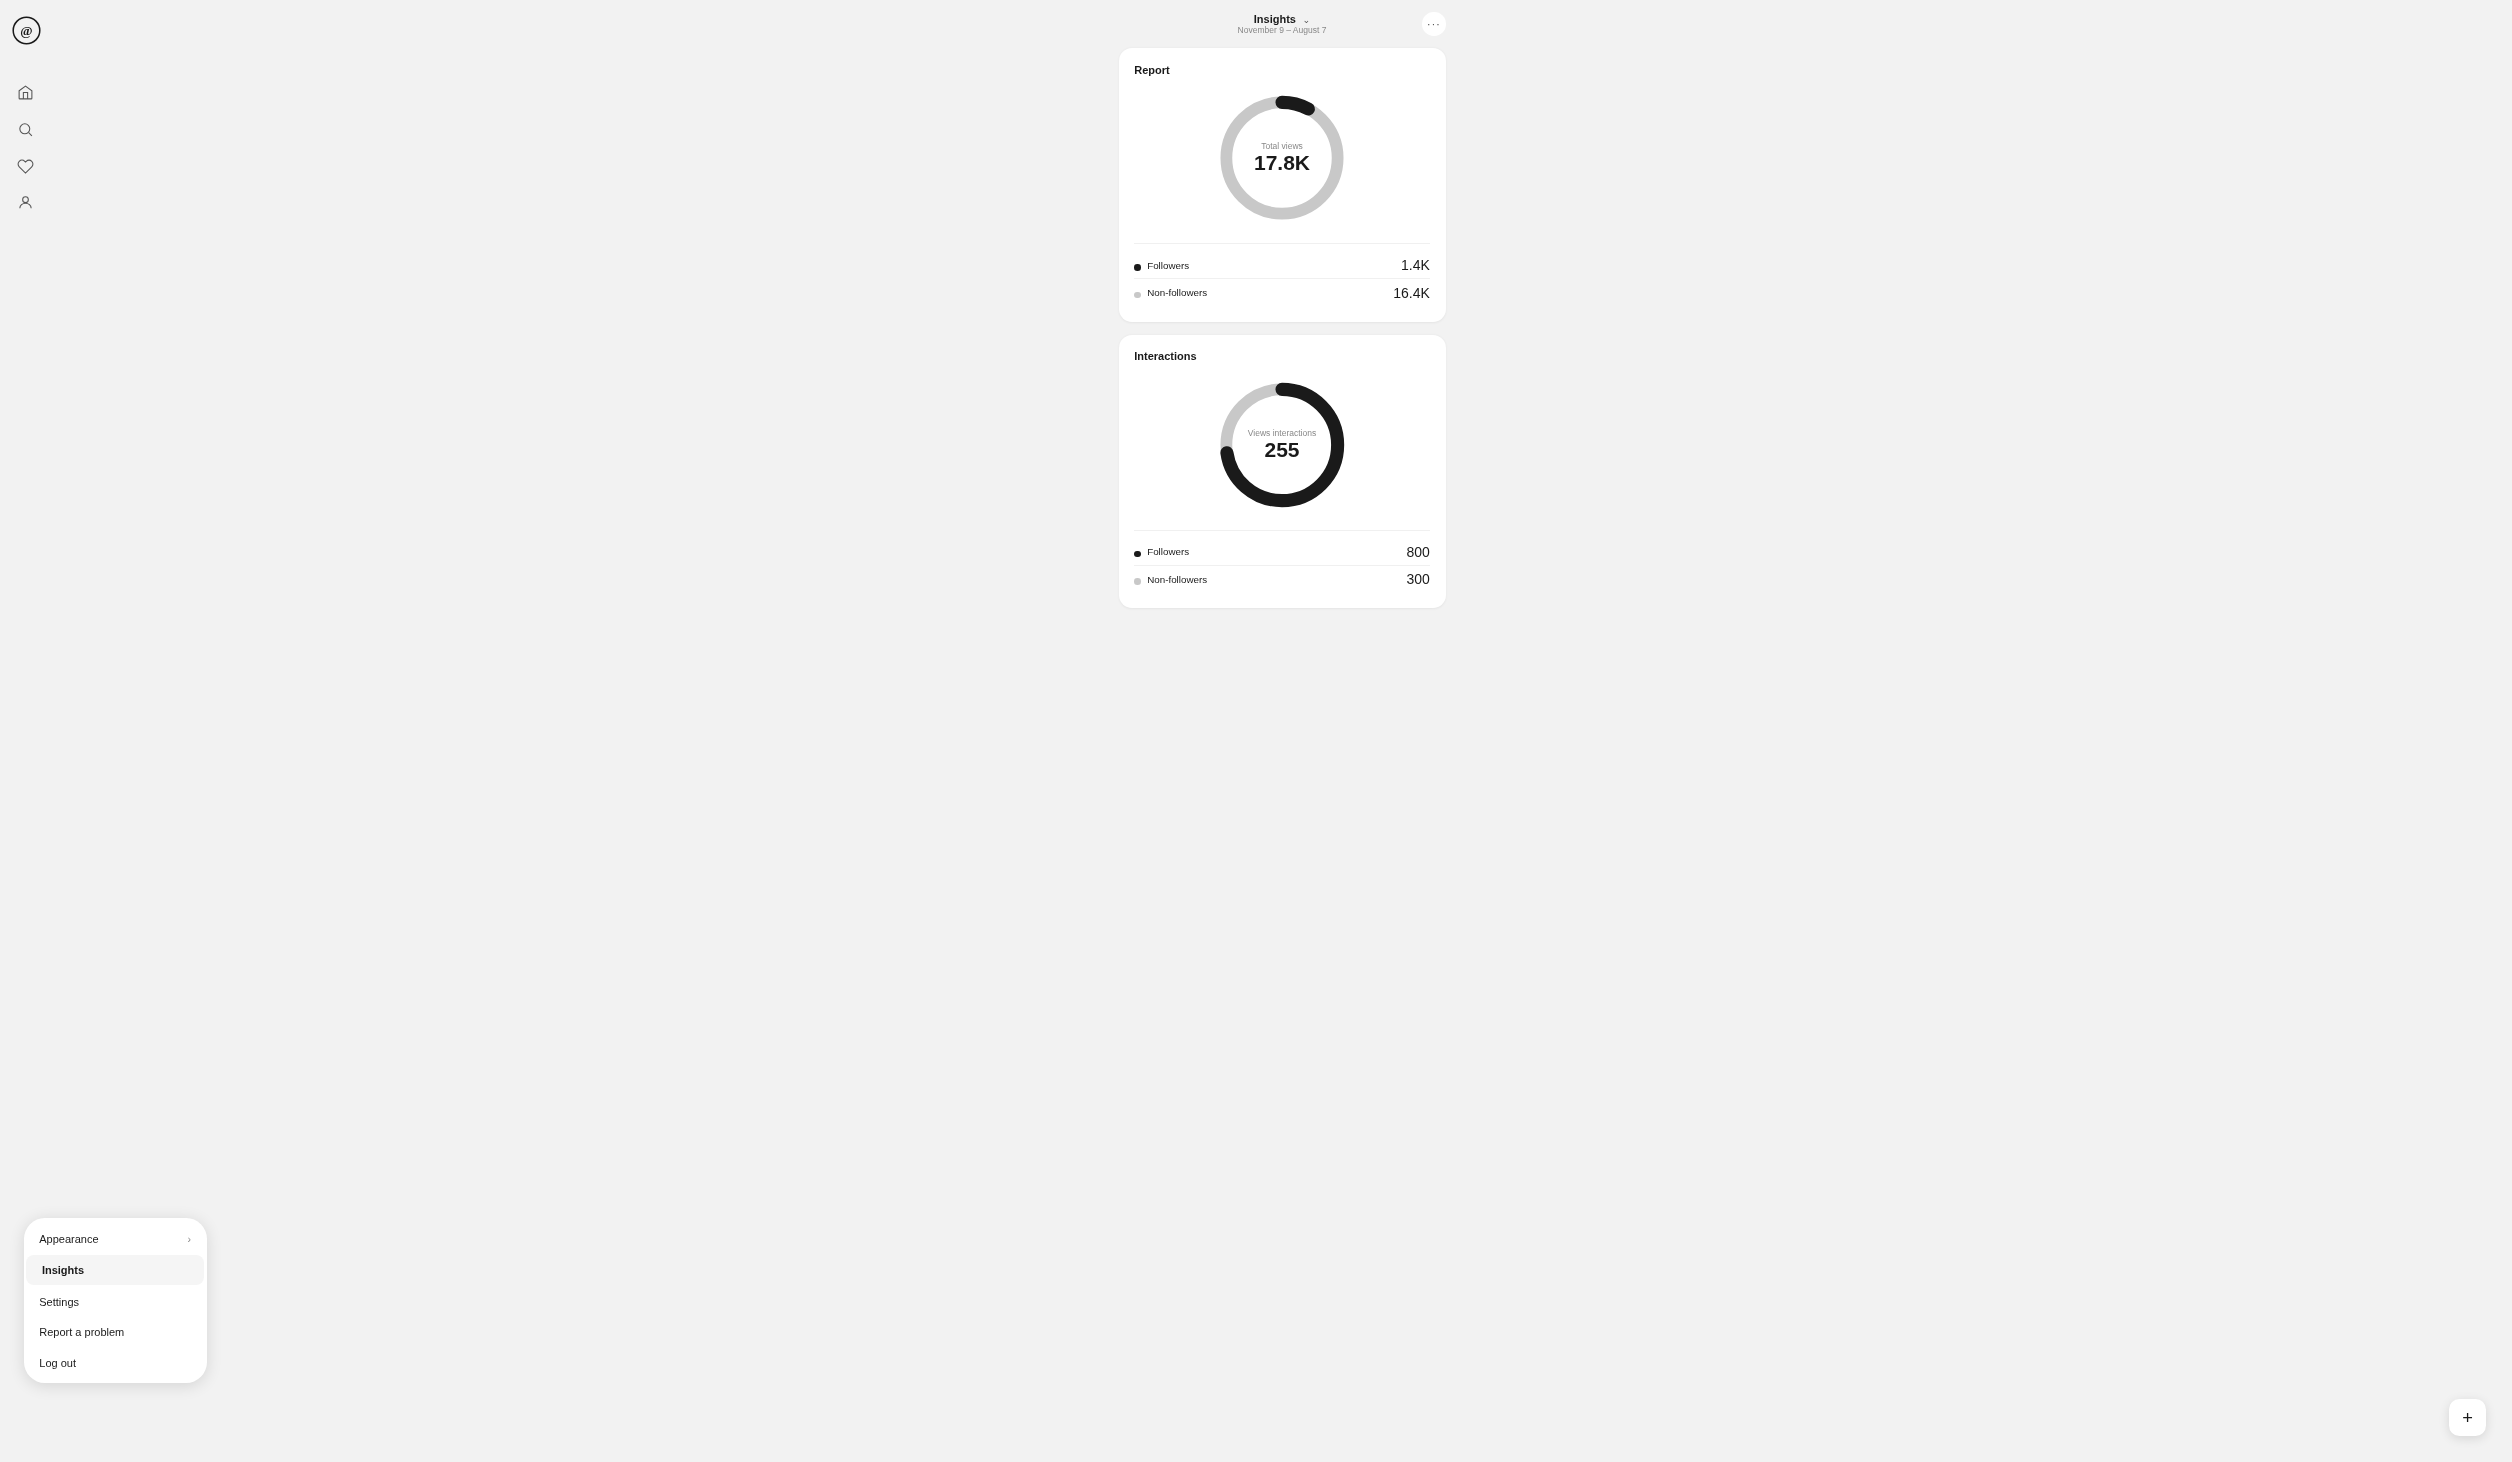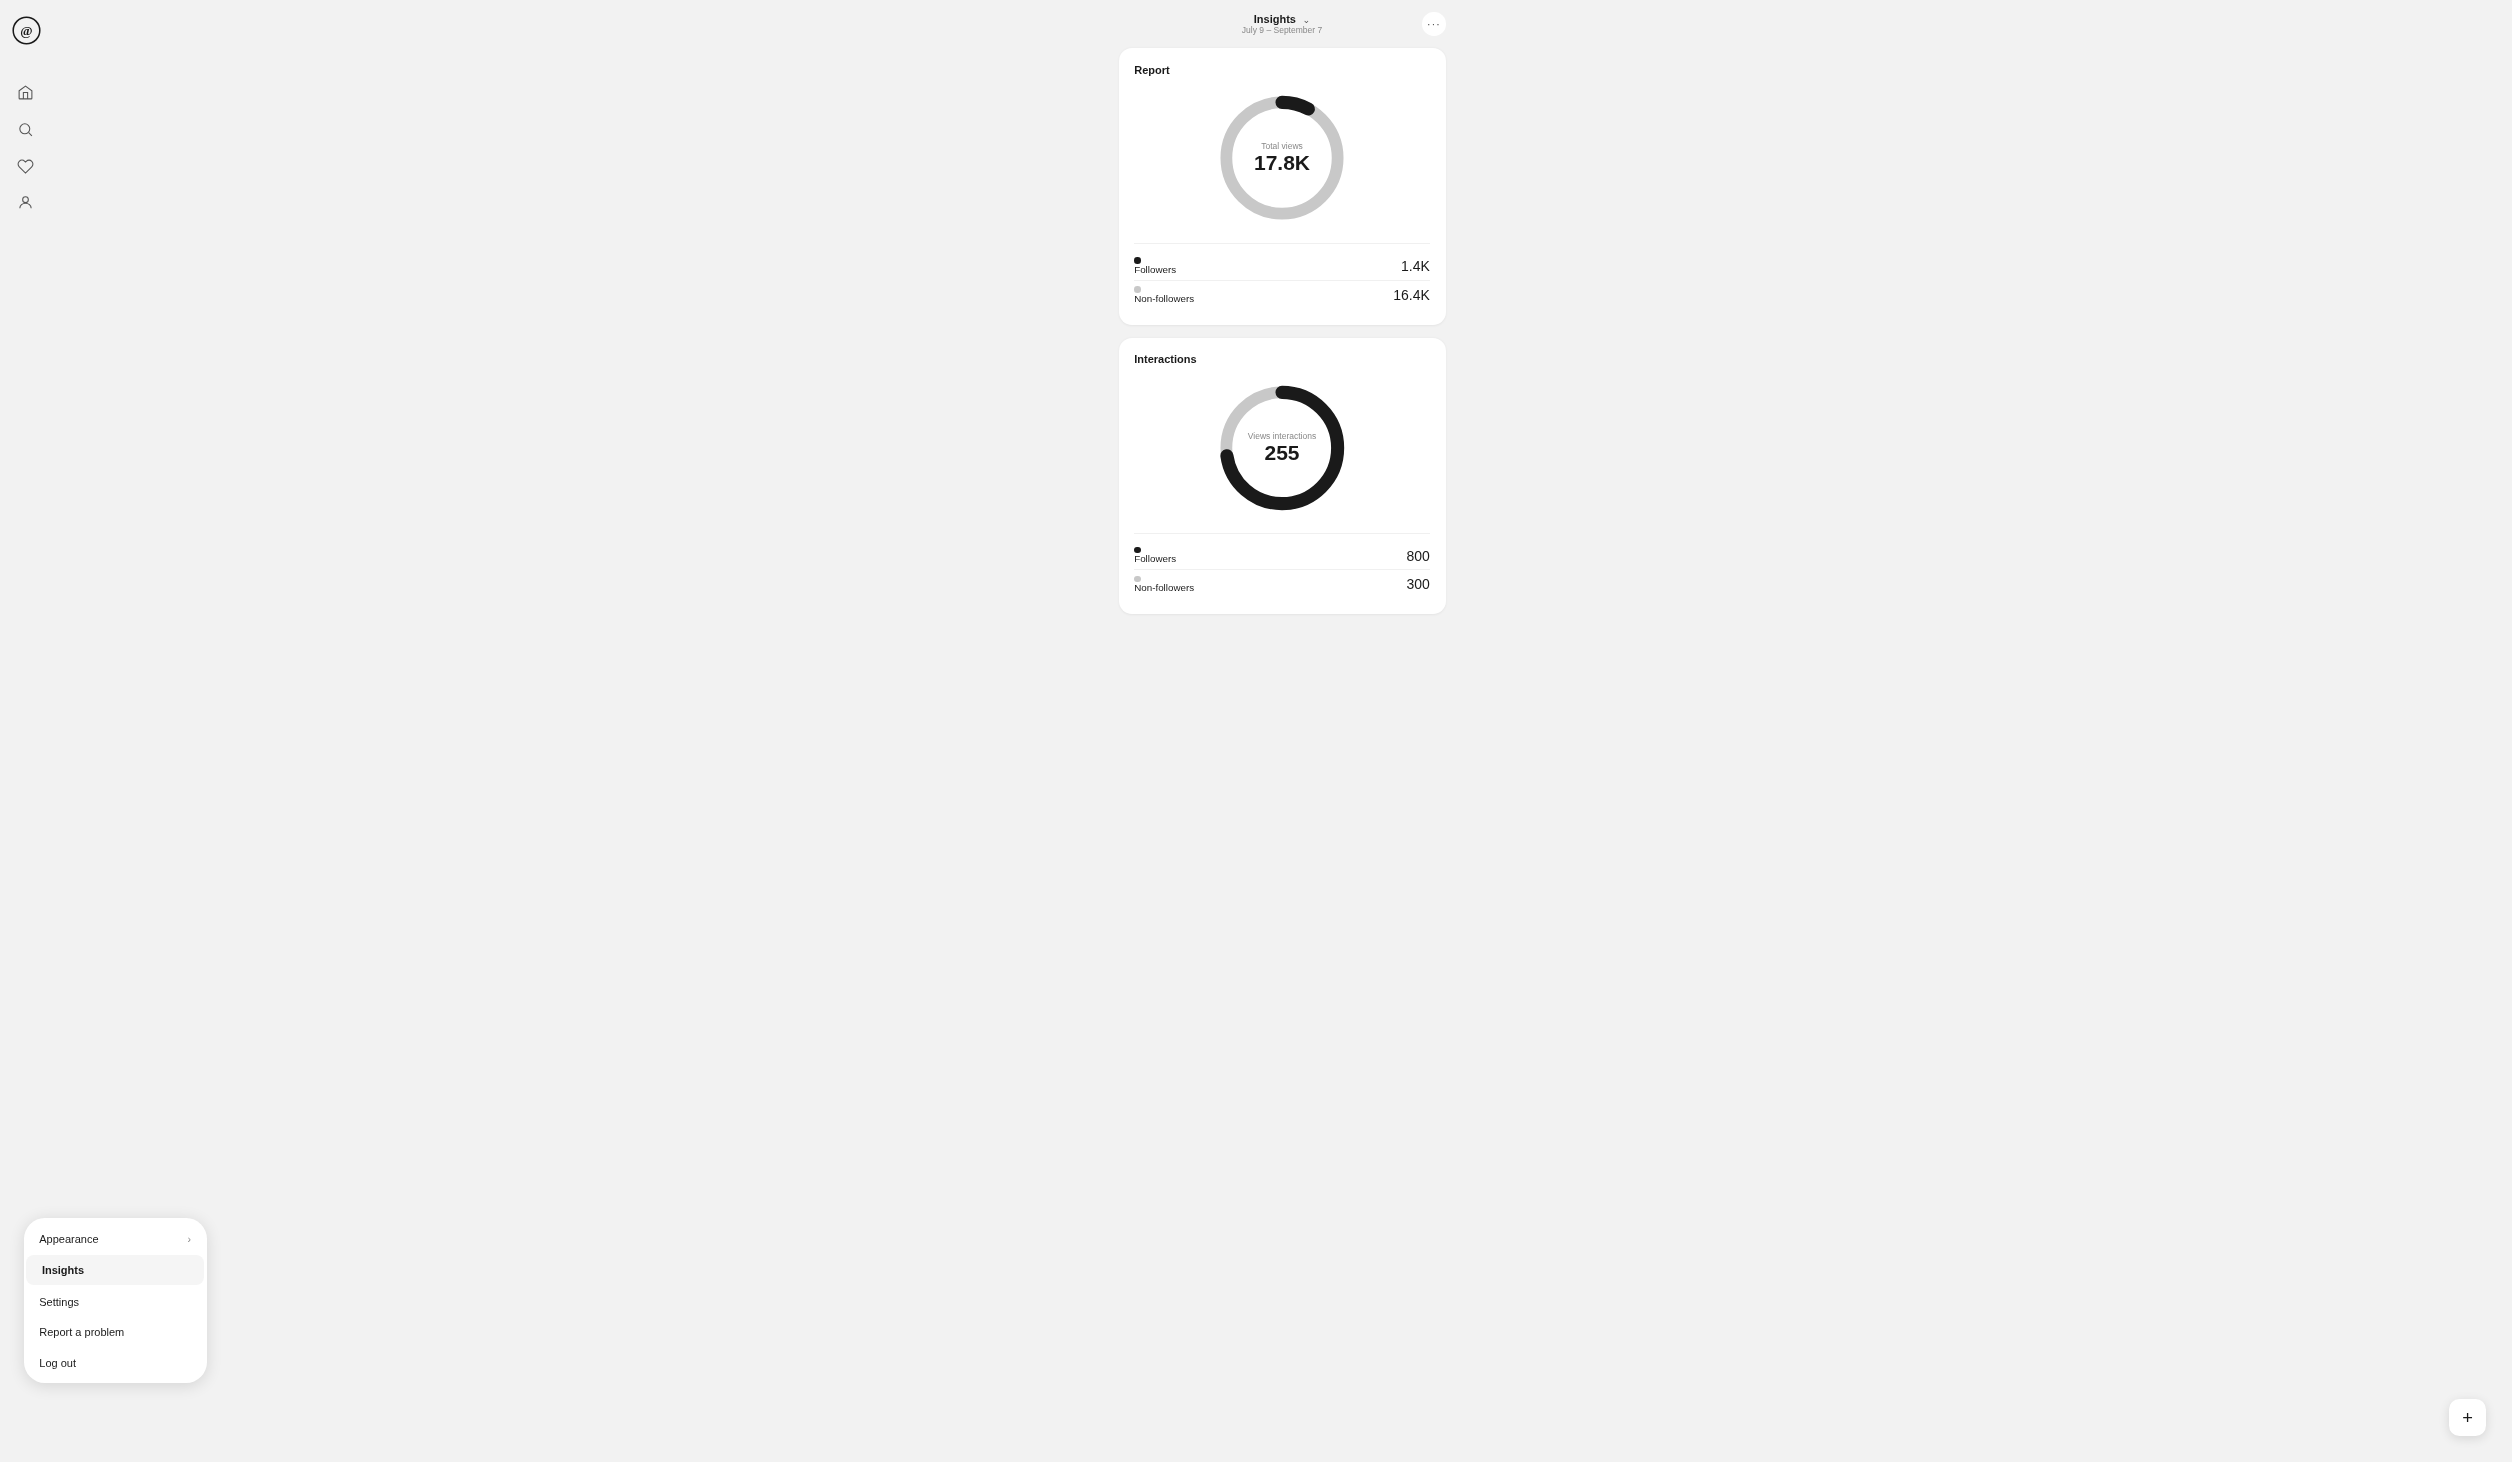--- a/index.html
+++ b/index.html
@@ -231,22 +231,21 @@
     .legend-dot {
       width: 6.5px;
       height: 6.5px;
       border-radius: 50%;
       margin-right: 6.5px;
       flex-shrink: 0;
     }
 
     .legend-left {
       display: flex;
-      align-items: flex-start;
-      flex-direction: column;
+      align-items: flex-end;
     }
 
     .legend-value {
       color: #1a1a1a;
       font-size: 14px;
     }
 
     
     .fab {
       position: fixed;
@@ -328,21 +327,21 @@
 </div>
 
 <div class="main">
 
   <div class="header">
     <div class="header-title-wrap">
       <div style="display:flex;align-items:center;gap:2.6px;">
         <span class="header-title">Insights</span>
         <span class="header-dropdown-icon">⌄</span>
       </div>
-      <span class="header-subtitle">July 9 – September 7</span>
+      <span class="header-subtitle">November 9 – August 7</span>
     </div>
     <button class="header-more-btn">
       <span style="font-size:11.8px;letter-spacing:0.7px;color:#555">···</span>
     </button>
   </div>
 
   <div class="card">
     <div class="card-title">Report</div>
     <div class="chart-container">
       <div class="donut-wrap">

